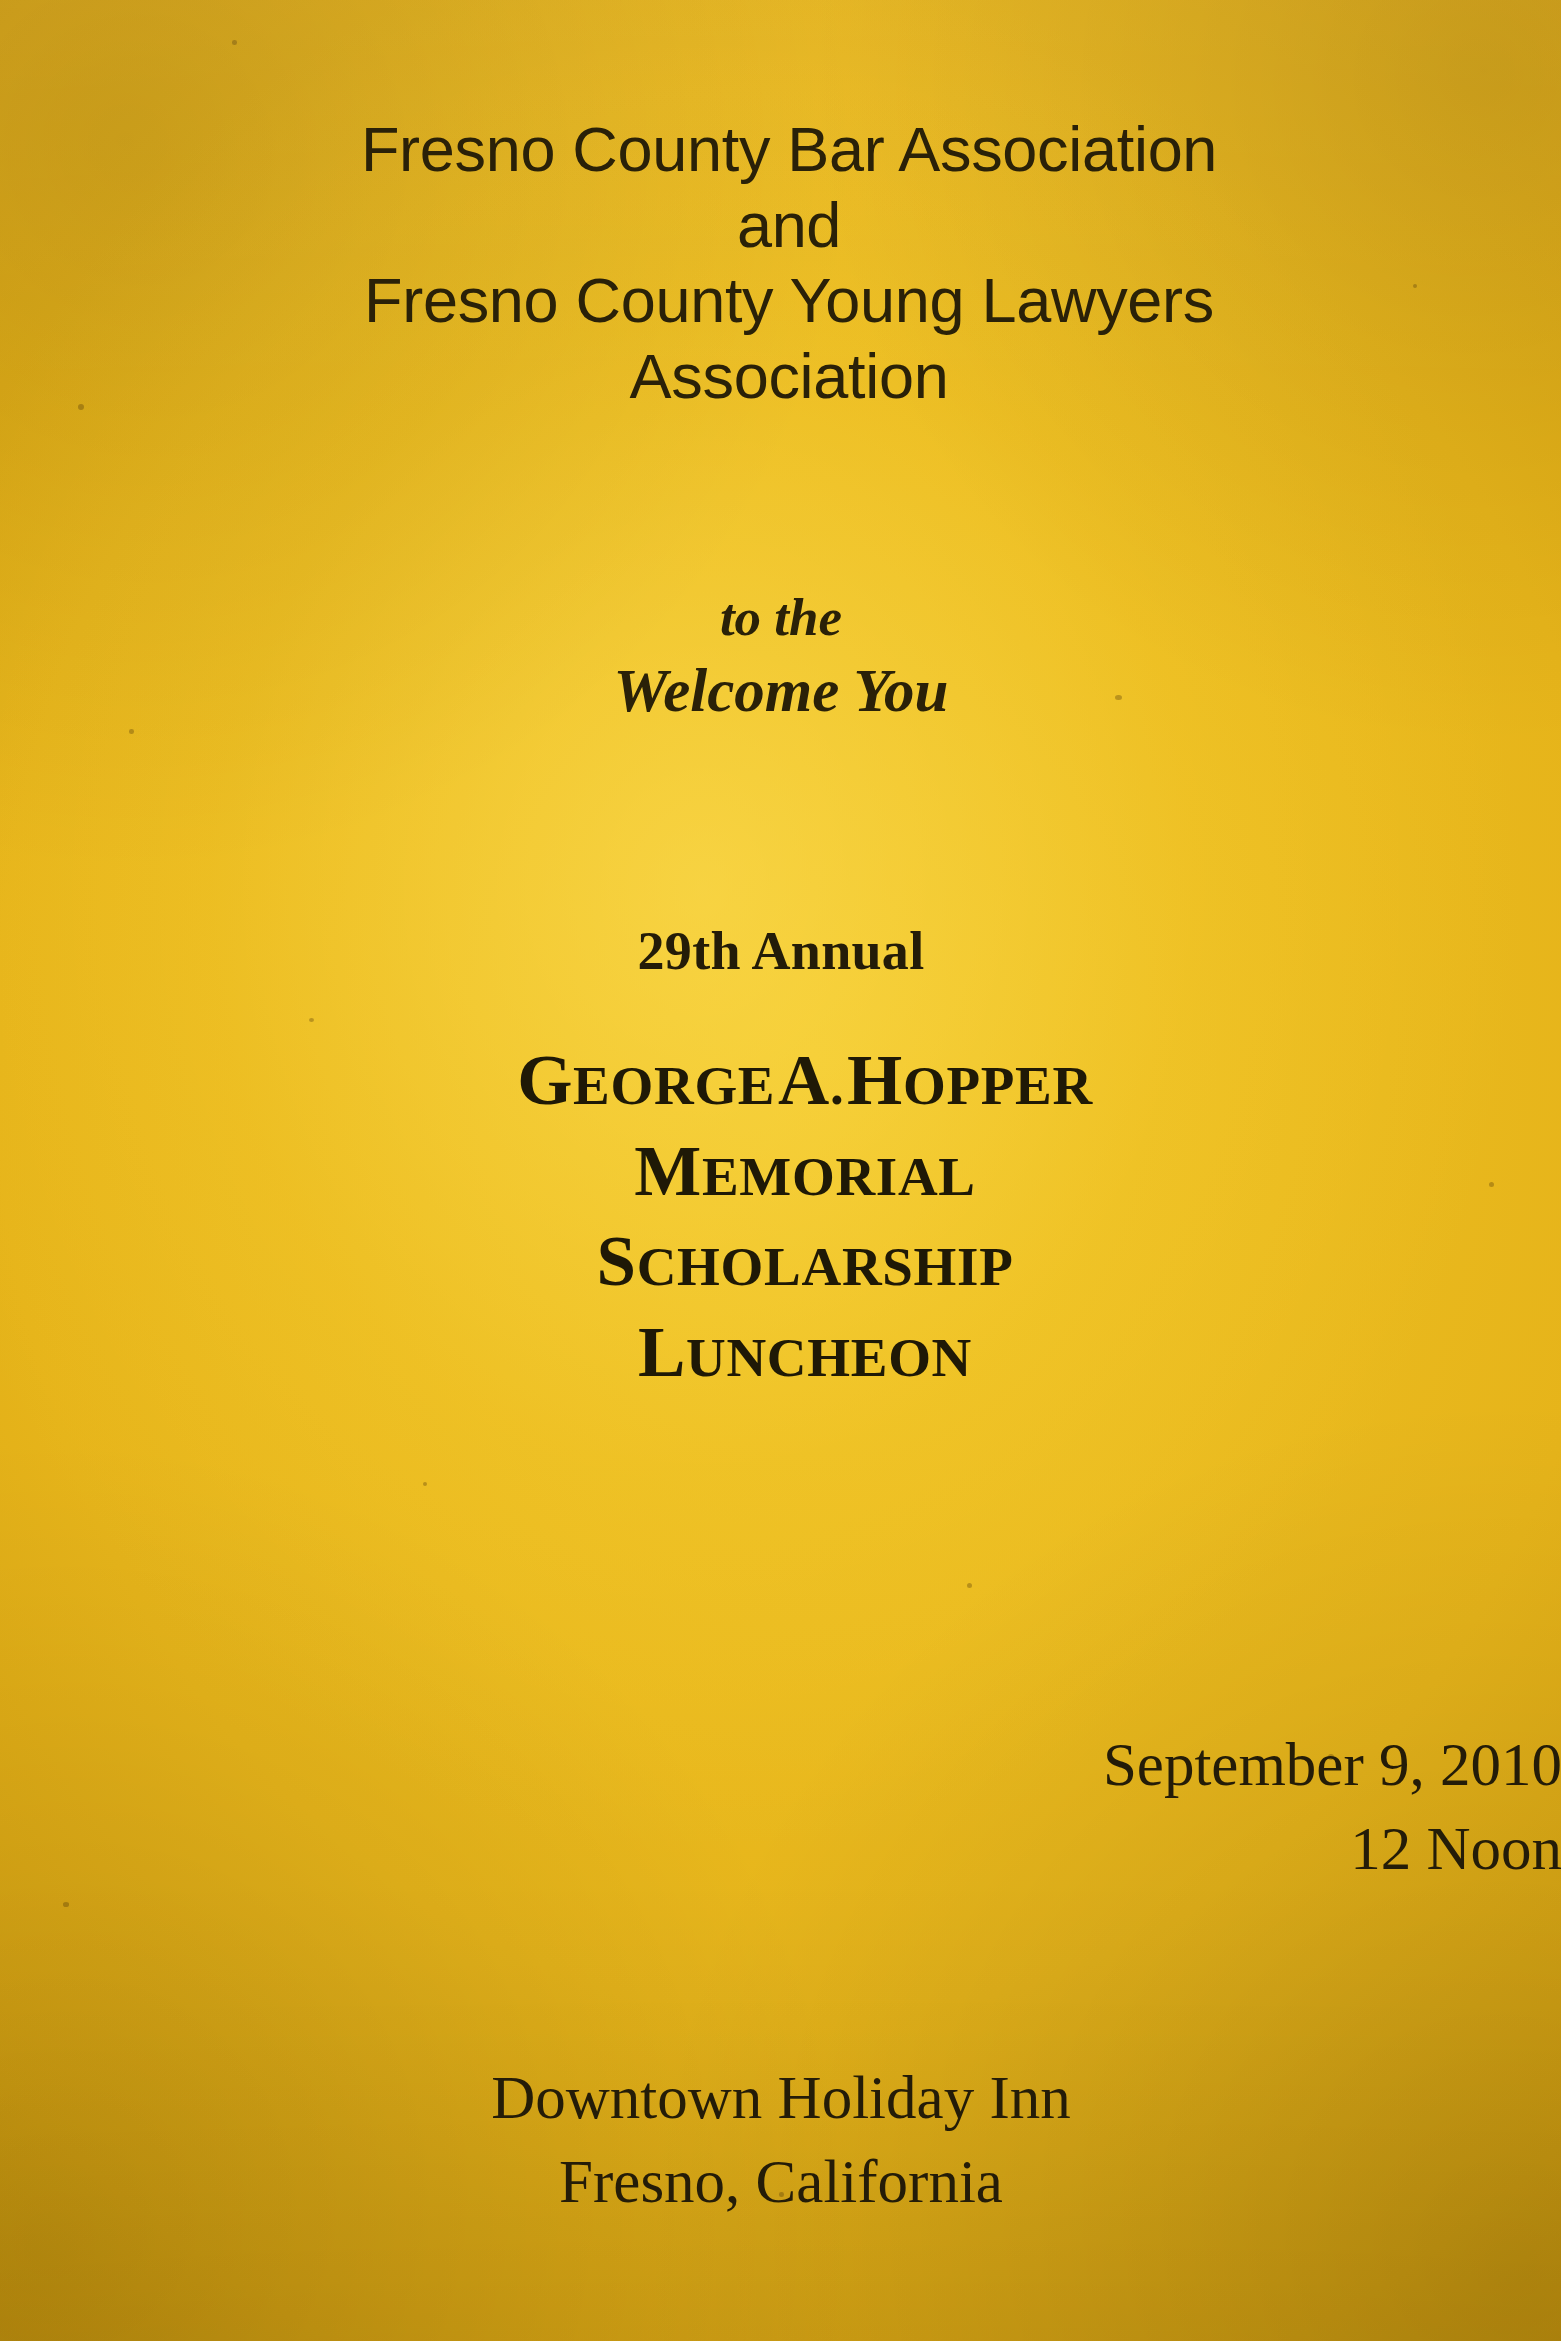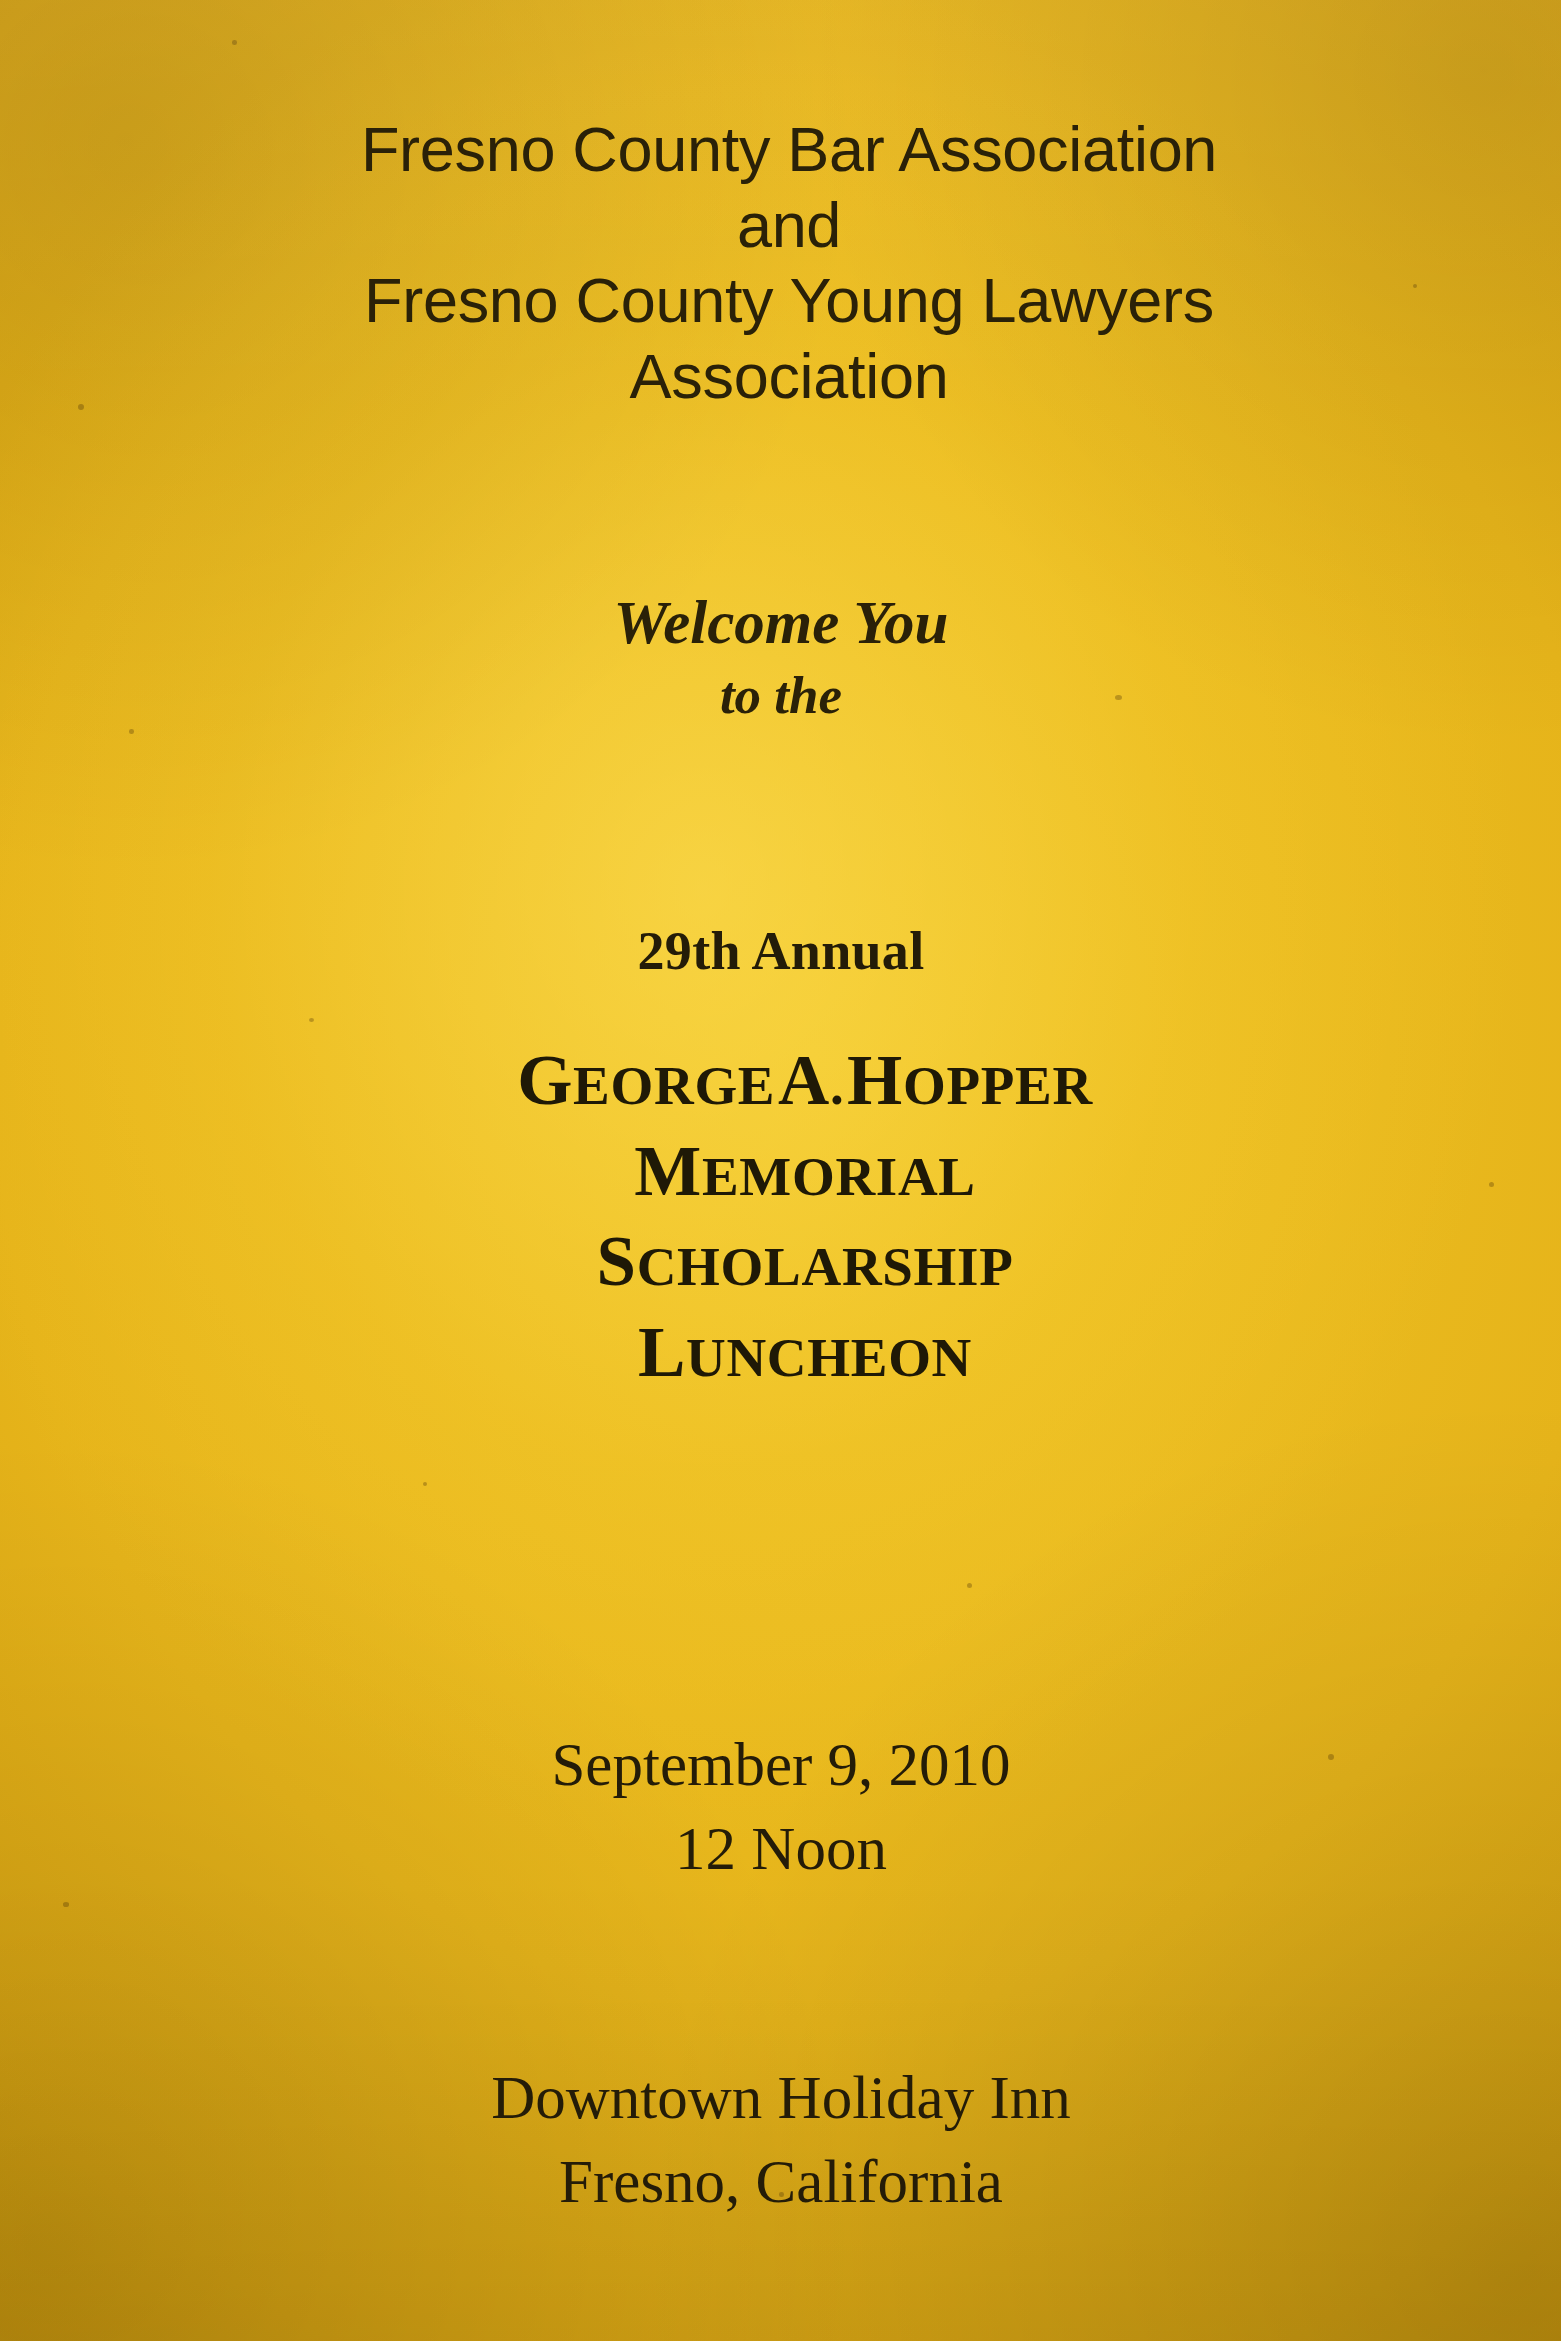--- a/index.html
+++ b/index.html
@@ -109,20 +109,21 @@
   .title .sc  { font-size: 55px; letter-spacing: 0.7px; }
 
   
   .datetime {
     top: 1723px;
     font-family: "Liberation Serif", serif;
     font-weight: 400;
     font-size: 61px;
     line-height: 1.38;
     color: #241c08;
+    text-align: right;
   }
   .datetime .line { display: block; }
 
   
   .venue {
     top: 2020px;
     font-family: "Liberation Serif", serif;
     font-weight: 400;
     font-size: 61px;
     line-height: 1.38;
@@ -152,22 +153,22 @@
   <div class="content">
 
     <div class="block orgs">
       <span class="line">Fresno County Bar Association</span>
       <span class="line">and</span>
       <span class="line">Fresno County Young Lawyers</span>
       <span class="line">Association</span>
     </div>
 
     <div class="block welcome">
+      <span class="line small">to the</span>
       <span class="line">Welcome You</span>
-      <span class="line small">to the</span>
     </div>
 
     <div class="block annual">29th Annual</div>
 
     <div class="block title">
       <span class="line">
         <span class="cap">G</span><span class="sc">EORGE</span>
         <span class="cap">A</span><span class="sc">.</span>
         <span class="cap">H</span><span class="sc">OPPER</span>
       </span>

